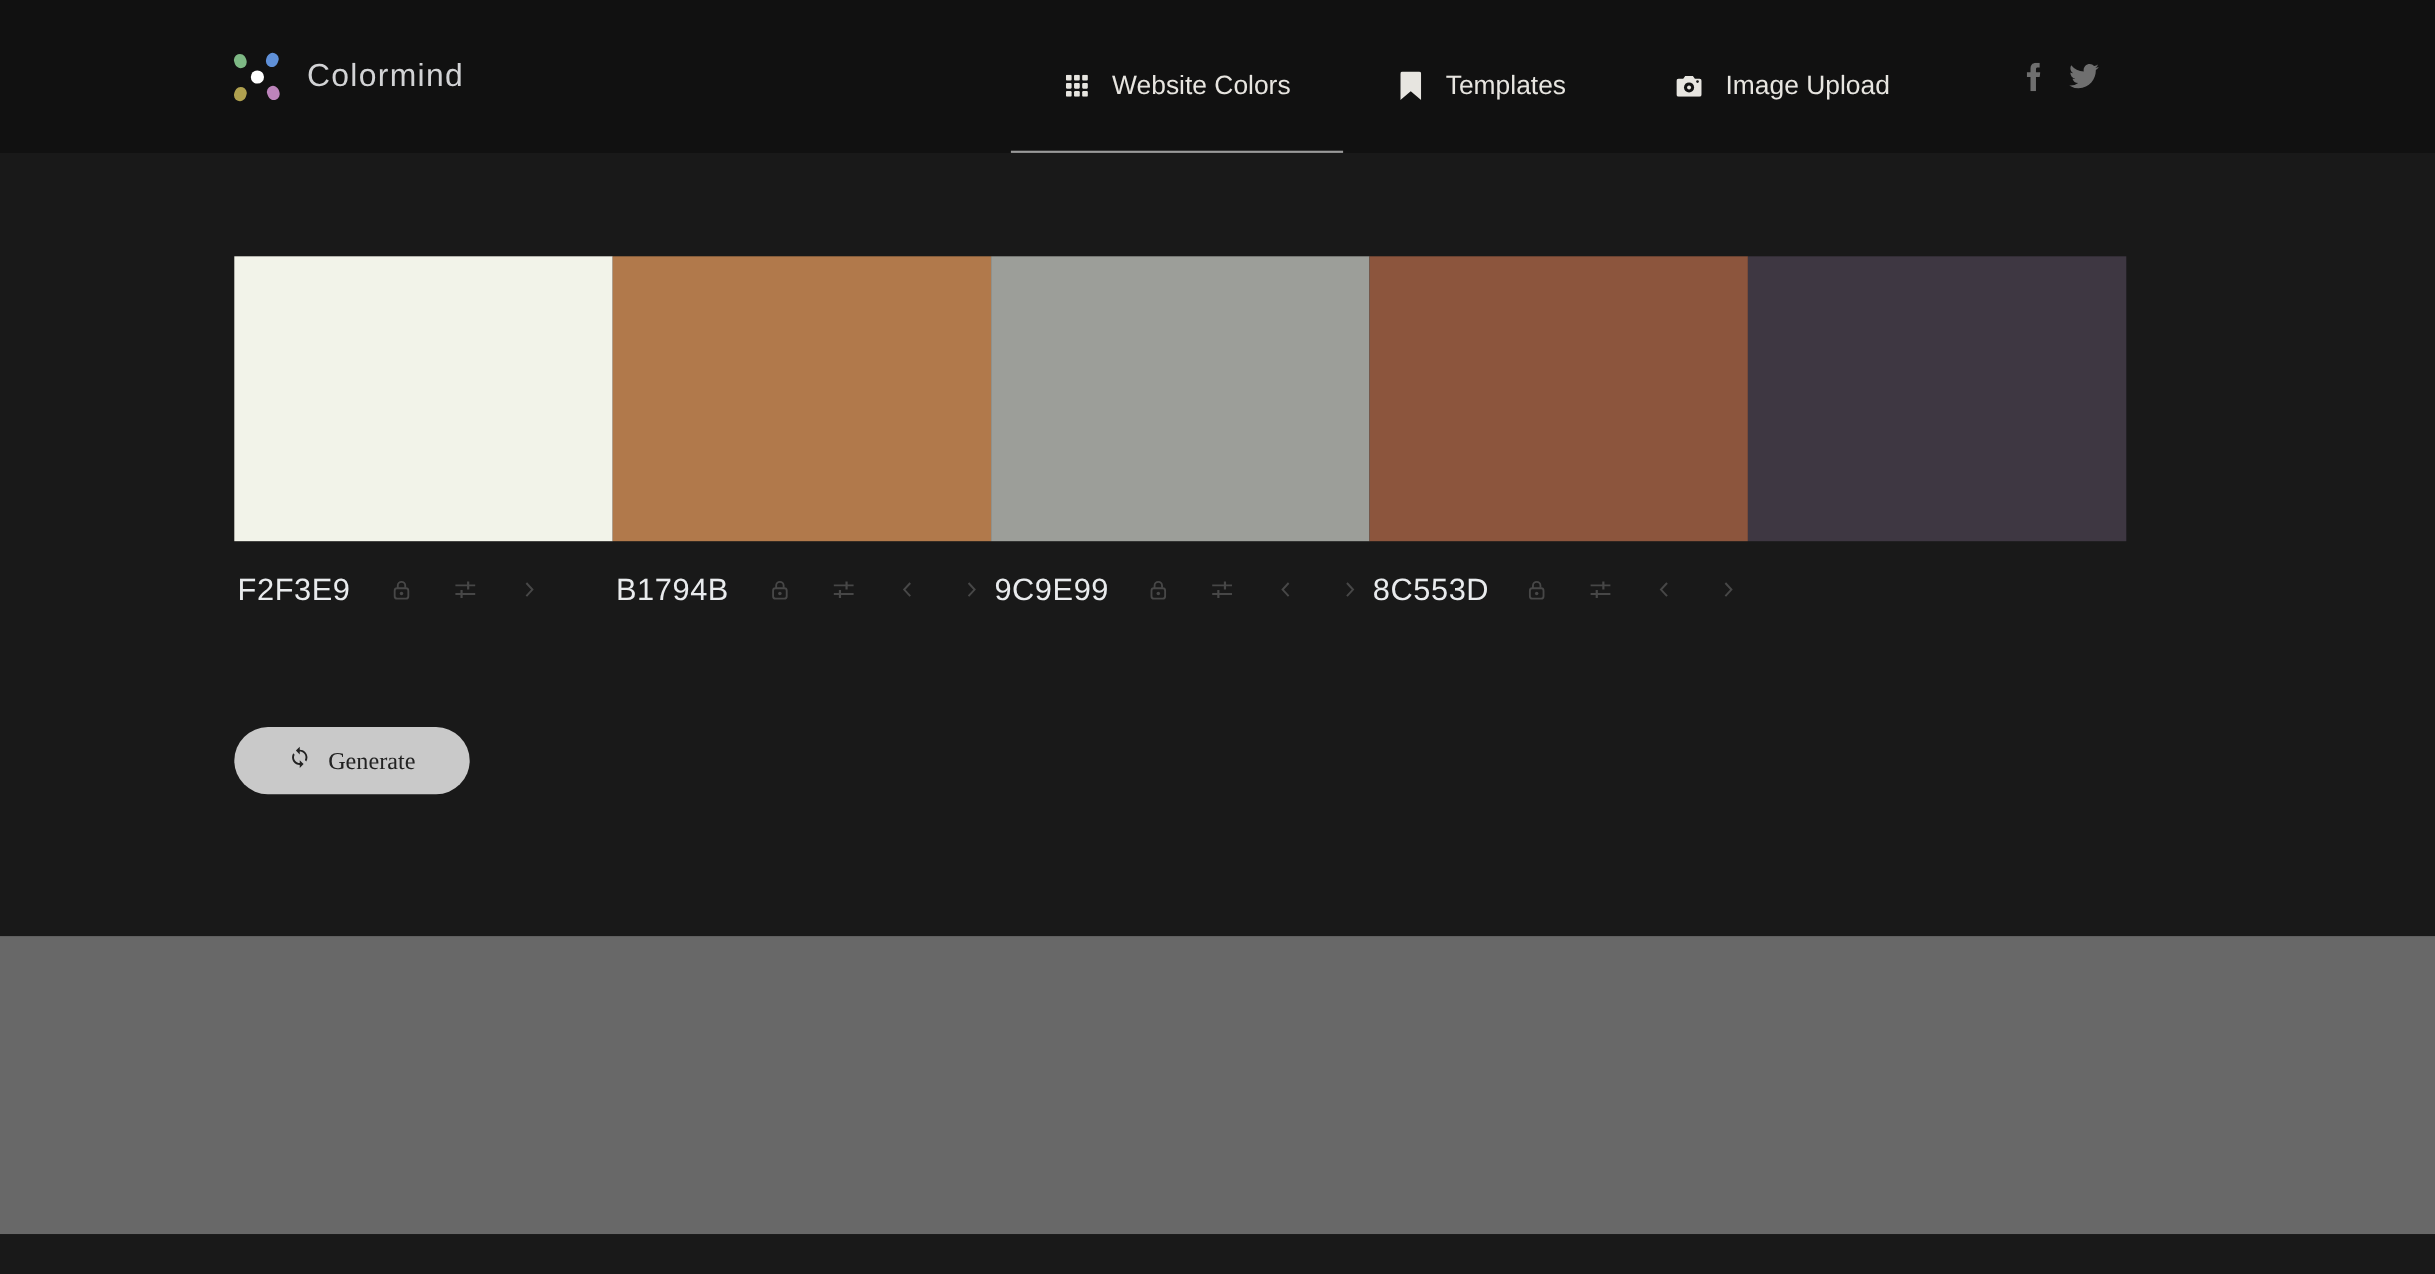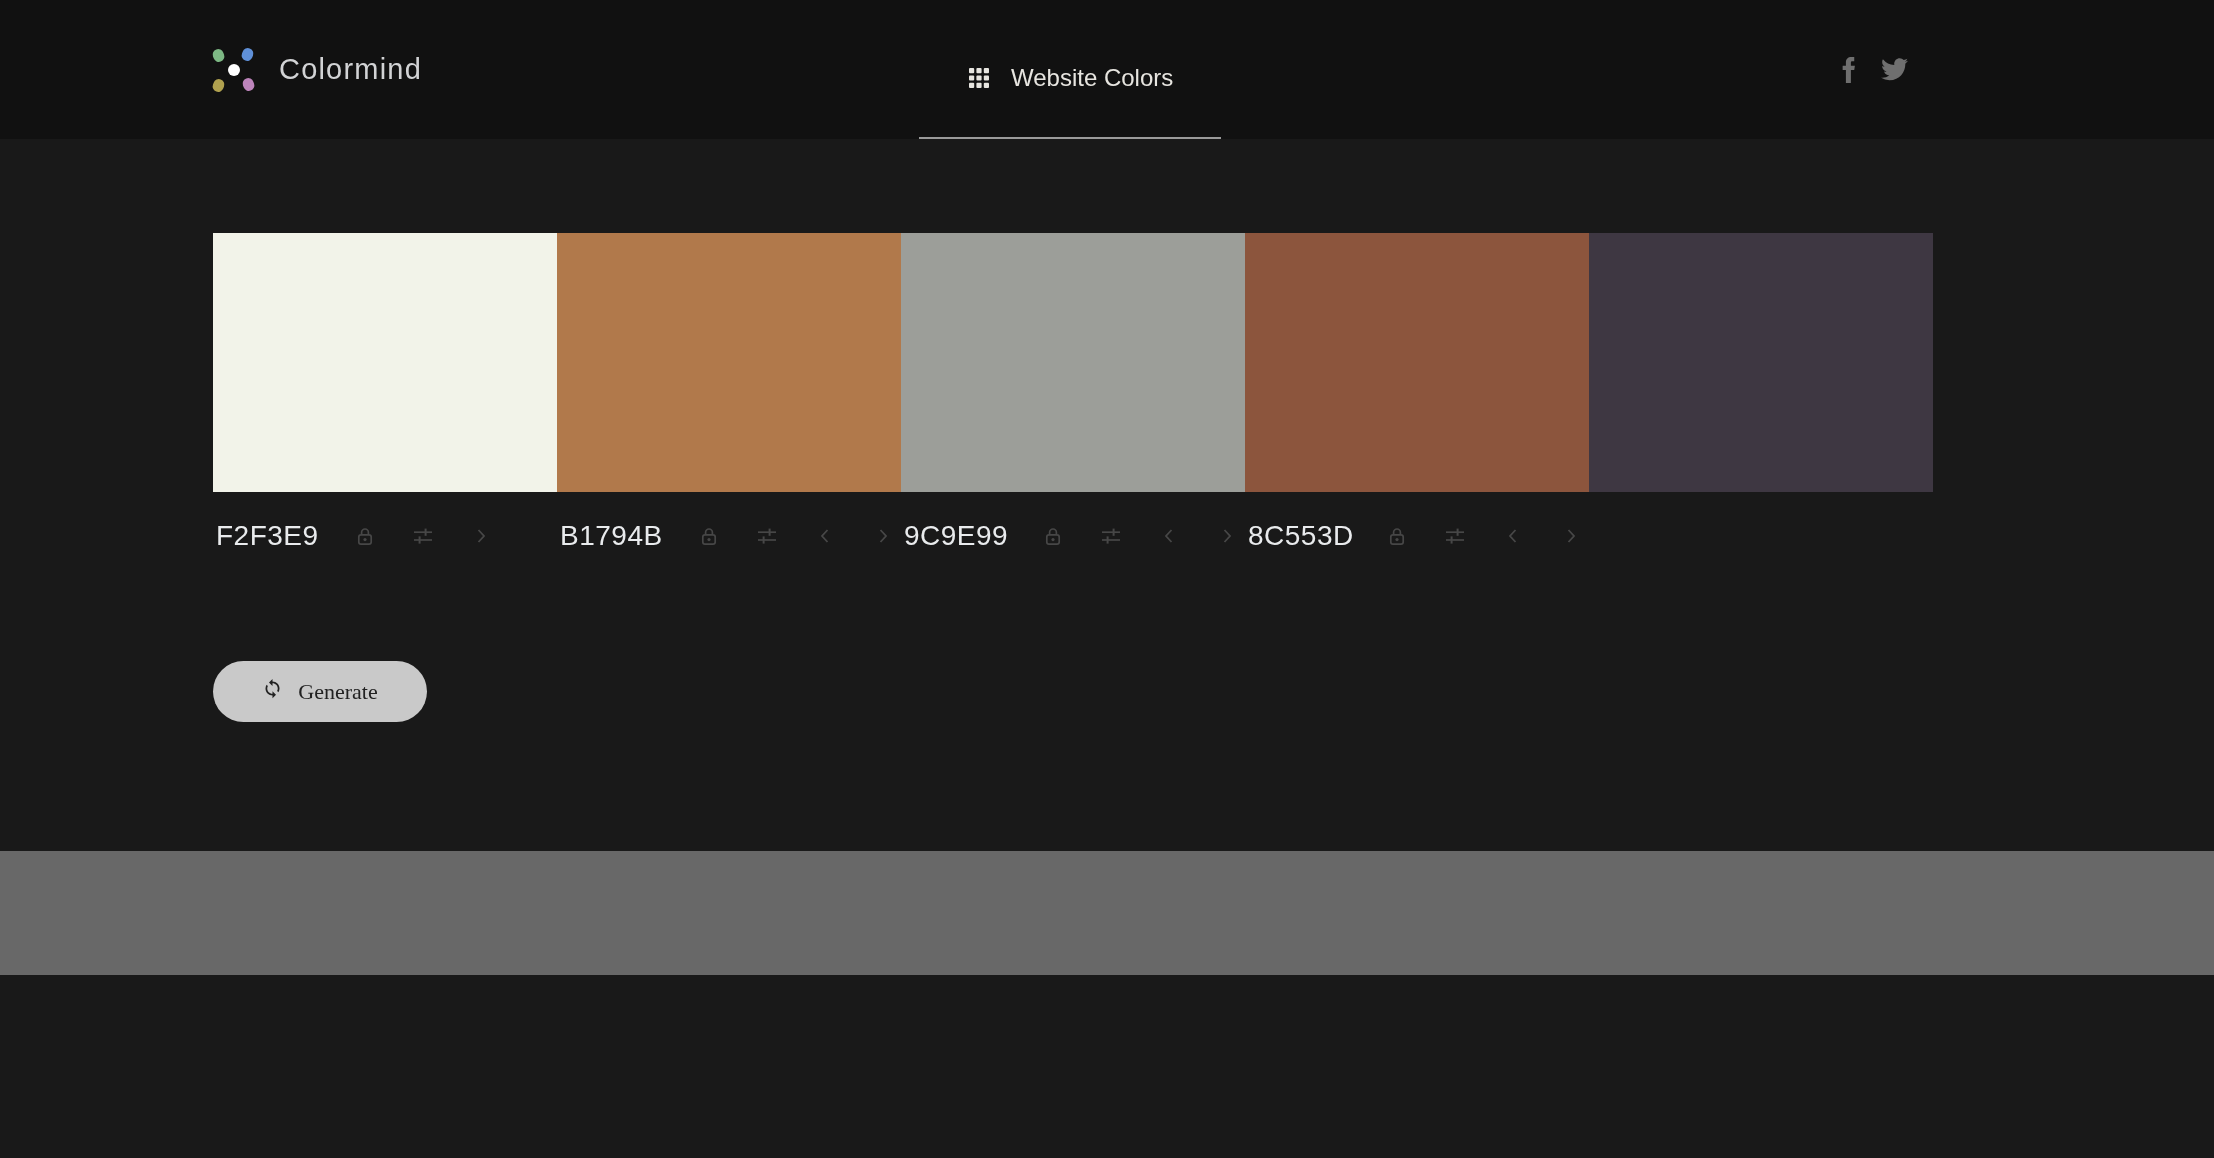--- a/index.html
+++ b/index.html
@@ -1,17 +1,17 @@
 <!DOCTYPE html>
 <html style="--header-bg: #111111; --body-bg: #191919; --demo-bg: #686868; --brand-text: #d2d3d5; --nav-text: #e7e5e0; --underline: #9a9a9a; --social-icon: #6f6f6f; --hex-text: #e9ebed; --control-icon: #474747; --muted-text: #999999; --button-bg: #c9c9c9; --button-text: #222222; --selection-bg: #8f8f8f; --selection-text: #3c3c44;"><head>
 <meta charset="utf-8">
 <style>
   html,body { margin:0; padding:0; background:#191919; }
   .page {
-    position:relative; width:2214px; height:975px; overflow:hidden;
+    position:relative; width:2214px; height:1122px; overflow:hidden;
     background:var(--body-bg,#191919);
     font-family:"Liberation Sans", sans-serif;
   }
   
   .header { position:absolute; left:0; top:0; width:100%; height:139px; background:var(--header-bg,#111); }
   .logo { position:absolute; left:212px; top:0; height:139px; display:flex; align-items:center; gap:22px; cursor:pointer; }
   .logo-mark { position:relative; width:45px; height:44px; }
   .dot { position:absolute; width:11px; height:13px; border-radius:6px; }
   .dot0 { left:1px;  top:1px;  transform:rotate(-20deg); }
   .dot1 { left:30px; top:0;    transform:rotate(20deg); }
@@ -85,20 +85,39 @@
             <rect x="0" y="7.4" width="5.2" height="5.2" rx="1"></rect>
               <rect x="7.4" y="7.4" width="5.2" height="5.2" rx="1"></rect>
               <rect x="14.8" y="7.4" width="5.2" height="5.2" rx="1"></rect>
             <rect x="0" y="14.8" width="5.2" height="5.2" rx="1"></rect>
               <rect x="7.4" y="14.8" width="5.2" height="5.2" rx="1"></rect>
               <rect x="14.8" y="14.8" width="5.2" height="5.2" rx="1"></rect>
           </svg>
         </span>
         <span>Website Colors</span>
       </div>
+      <div class="nav-item">
+        <span>
+          <svg width="19" height="26" viewBox="0 0 19 26" fill="currentColor">
+            <path d="M2 0 h15 a2 2 0 0 1 2 2 v24 l-9.5 -8 -9.5 8 V2 a2 2 0 0 1 2 -2 z"></path>
+          </svg>
+        </span>
+        <span>Templates</span>
+      </div>
+      <div class="nav-item">
+        <span>
+          <svg width="23" height="20" viewBox="0 0 23 20">
+            <path fill="currentColor" d="M2 3.5 h4.2 L8 1 h7 l1.8 2.5 H21 a2 2 0 0 1 2 2 V18 a2 2 0 0 1 -2 2 H2 a2 2 0 0 1 -2 -2 V5.5 a2 2 0 0 1 2 -2 z"></path>
+            <circle cx="11.5" cy="11.5" r="4.6" fill="var(--header-bg,#111)"></circle>
+            <circle cx="11.5" cy="11.5" r="1.8" fill="currentColor"></circle>
+            <circle cx="19.2" cy="6.2" r="1.2" fill="var(--header-bg,#111)"></circle>
+          </svg>
+        </span>
+        <span>Image Upload</span>
+      </div>
     </div>
 
     <div class="social">
       <span class="s-icon">
         <svg width="13" height="26" viewBox="0 0 12 24" fill="currentColor">
           <path d="M11.3 0H8.6C5.6 0 3.6 1.9 3.6 4.9V8H0.6v4h3v12h4.6V12h3.1l.6-4H8.2V5.5c0-1.1.4-1.5 1.5-1.5h1.6V0z"></path>
         </svg>
       </span>
       <span class="s-icon">
         <svg width="28" height="24" viewBox="0 0 24 21" fill="currentColor">

